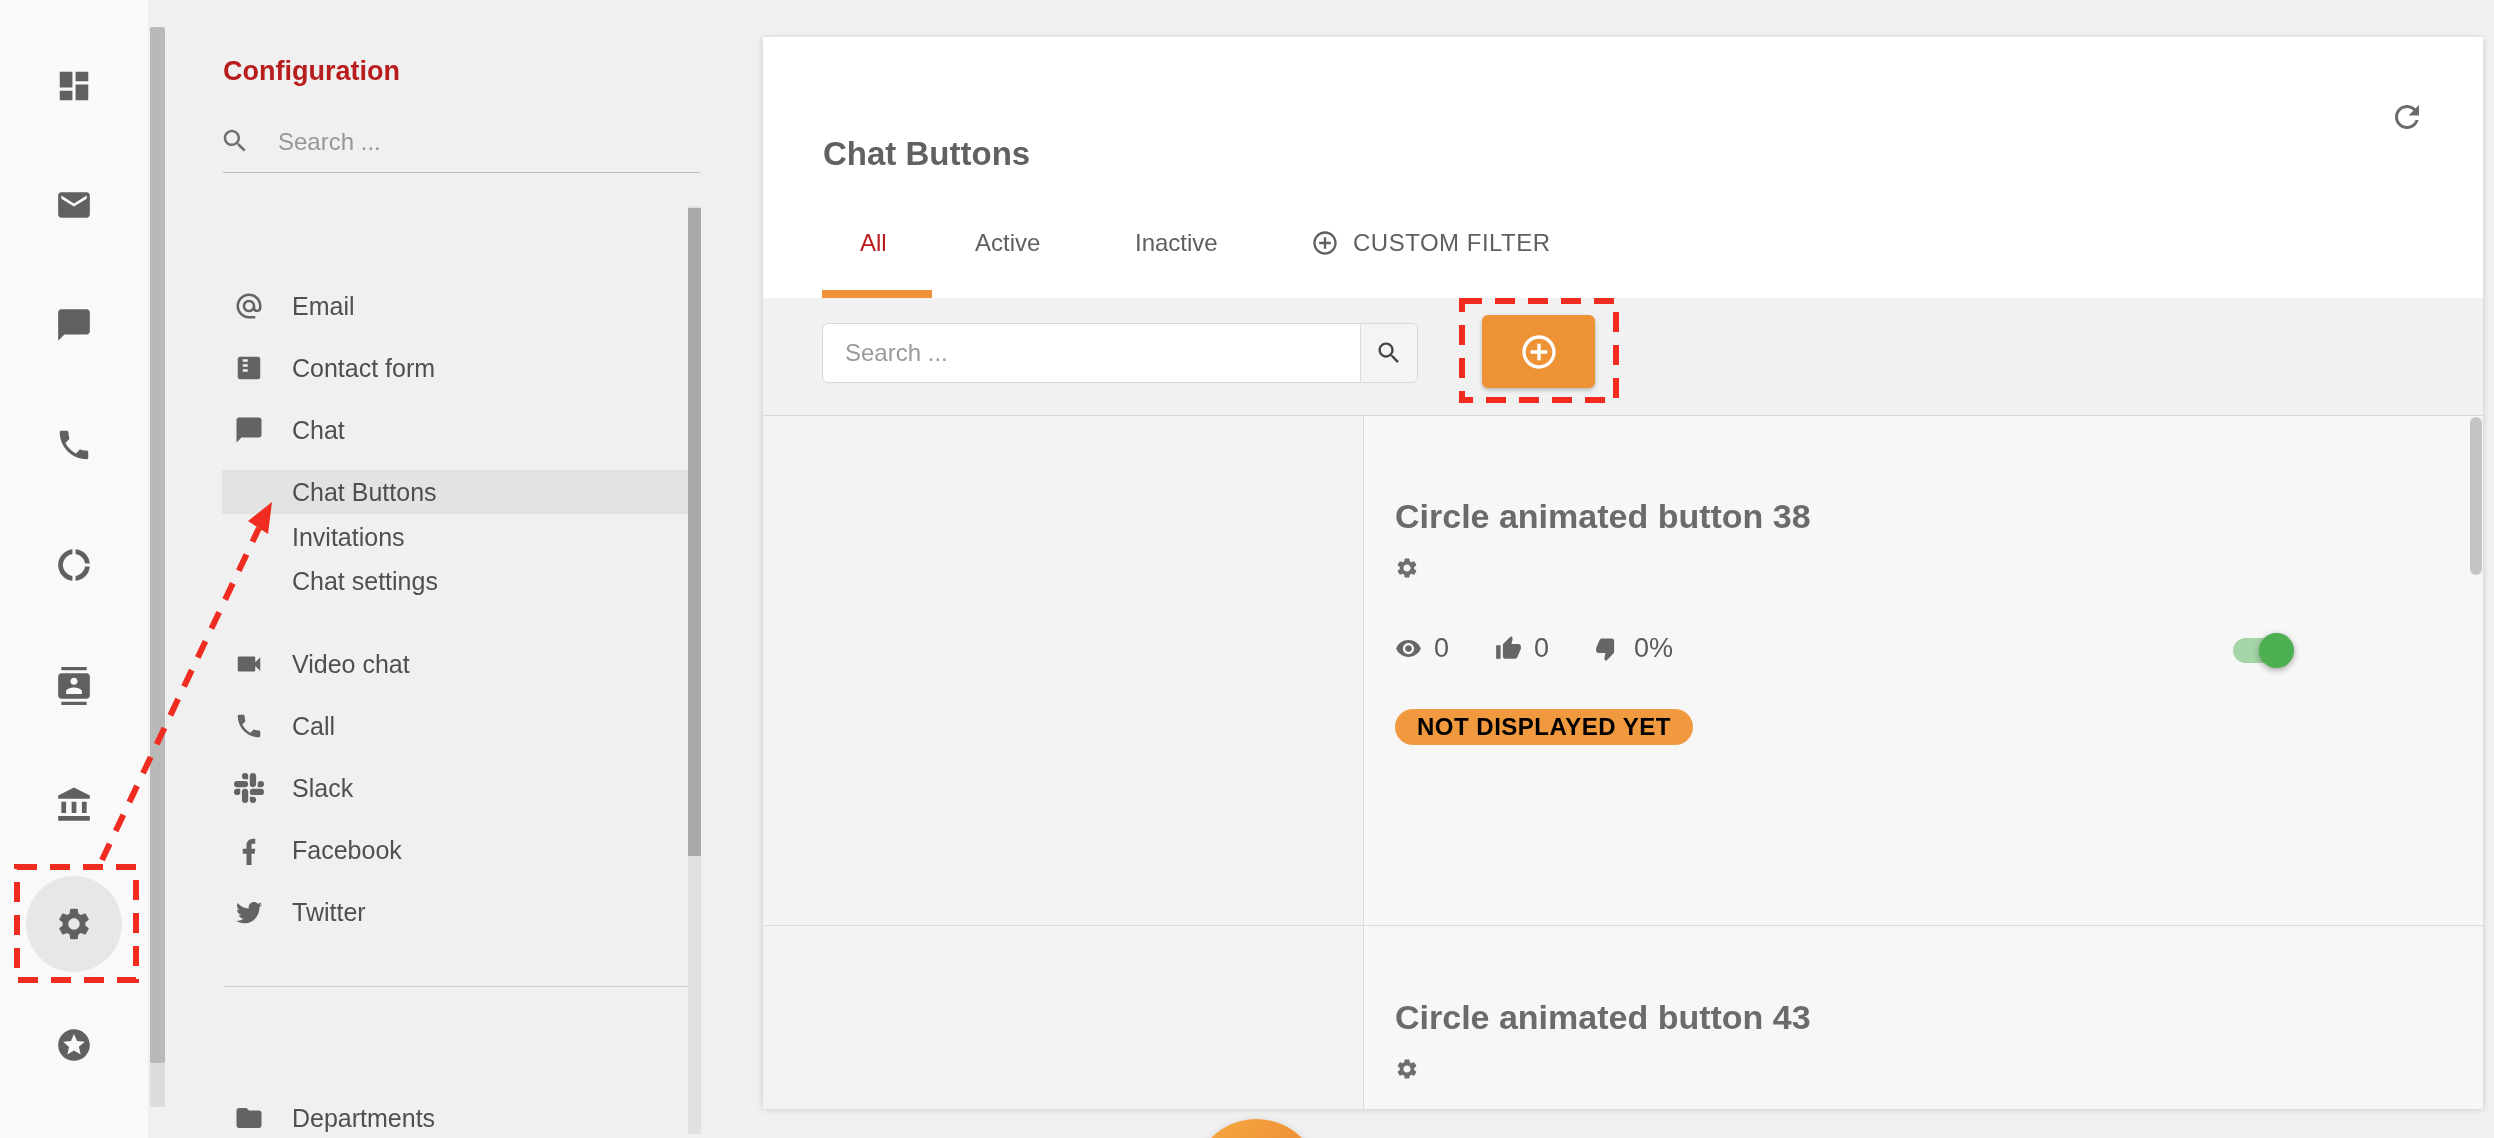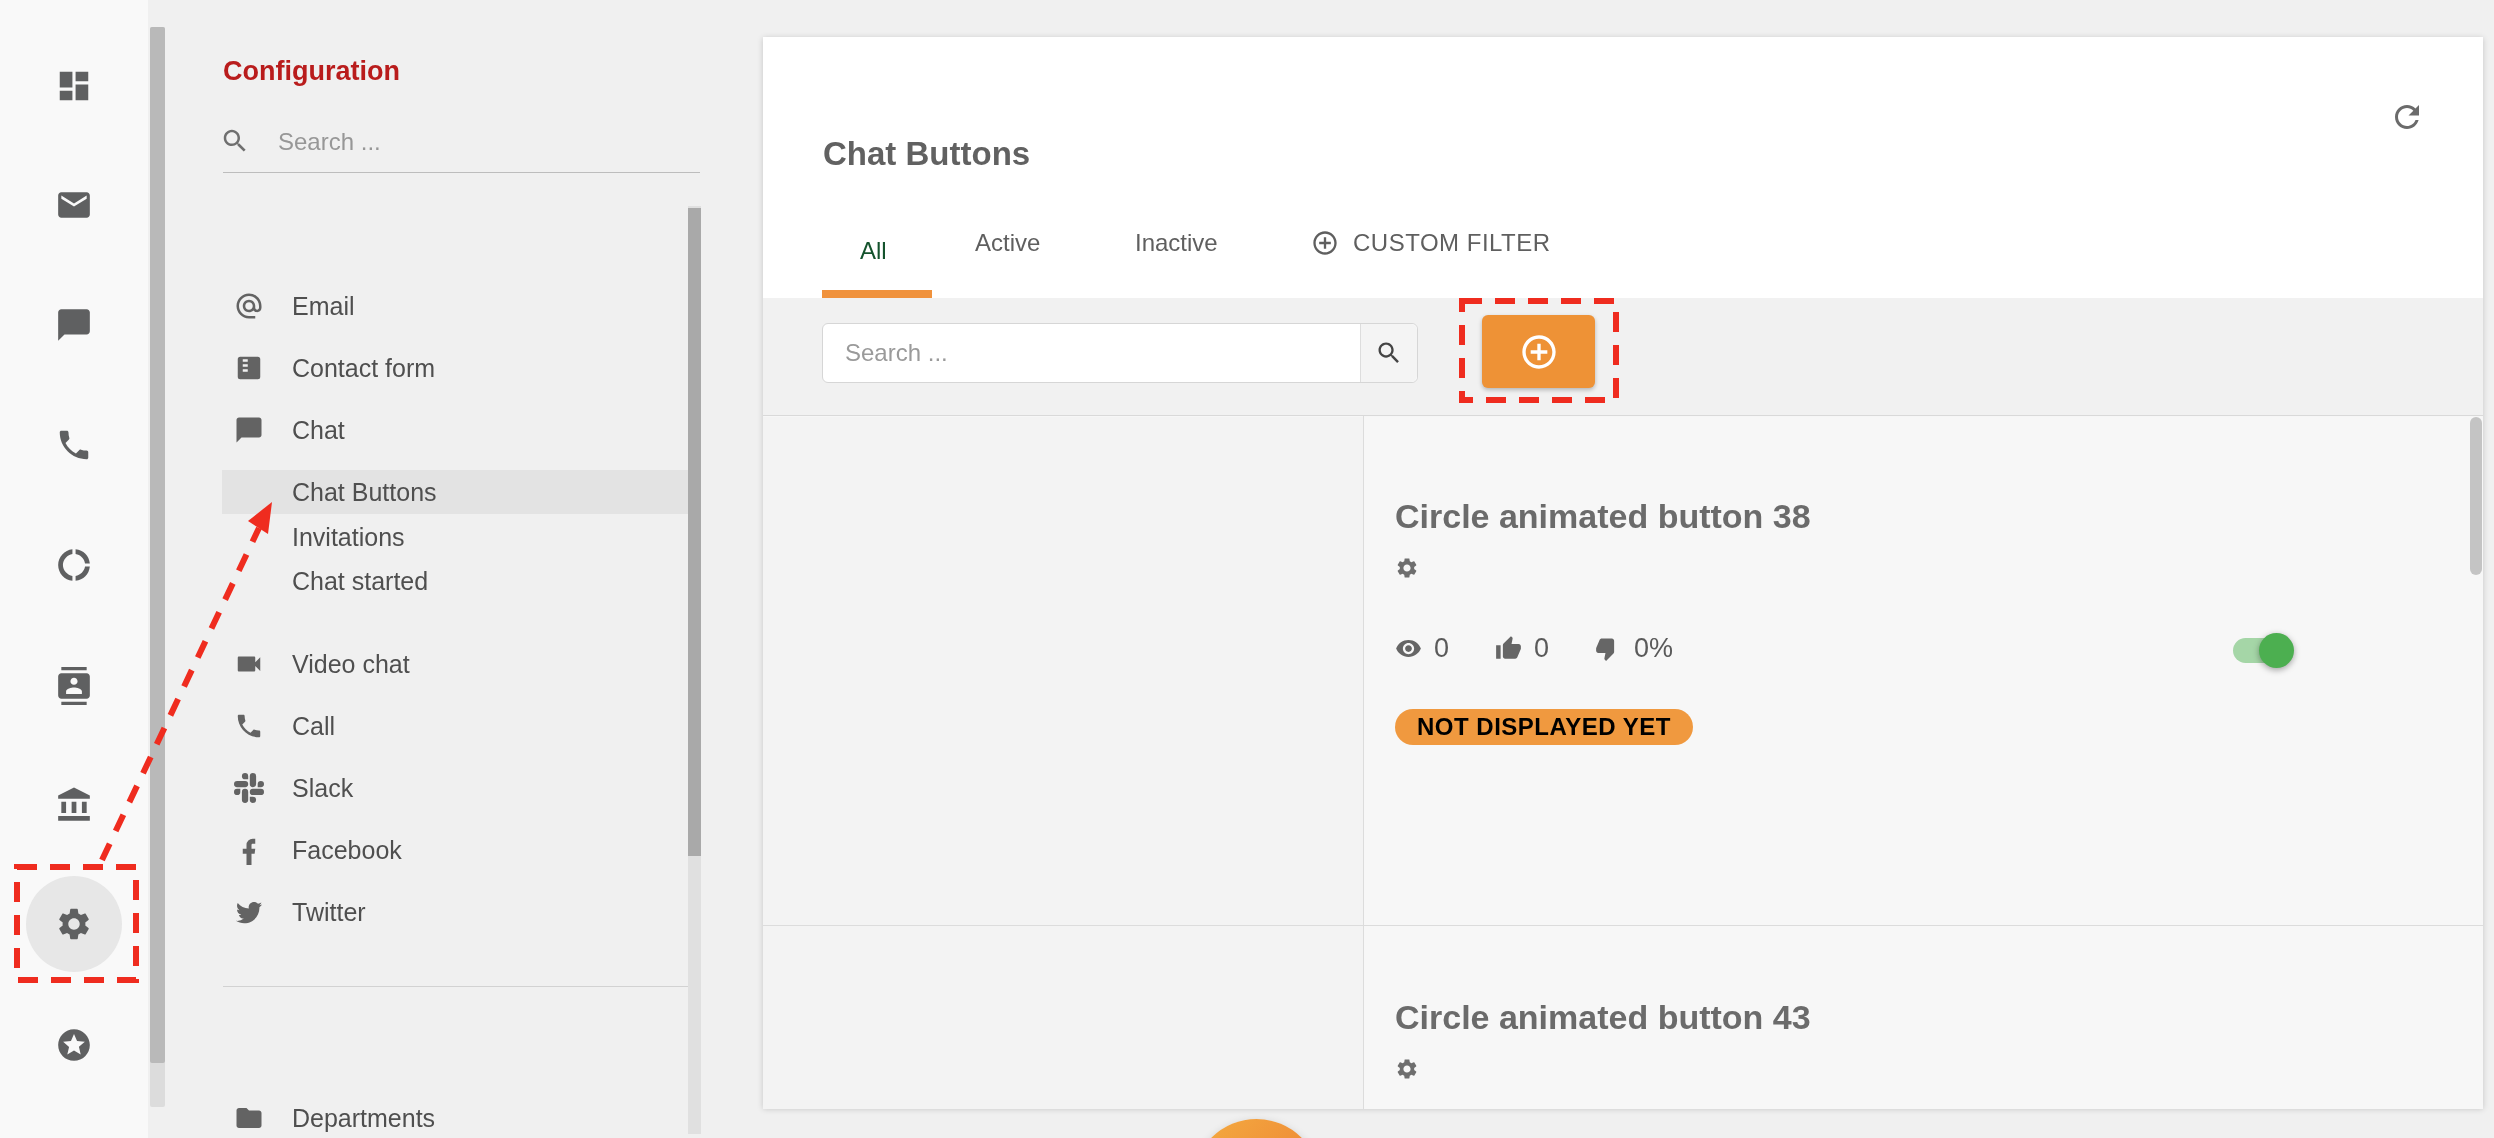--- a/index.html
+++ b/index.html
@@ -33,21 +33,21 @@
   #config-divider{left:57px;top:986px;width:477px;height:0;border-top:1px solid #d2d2d2;}
   #cfg-sb-track{left:522px;top:206px;width:13px;height:928px;background:#e0e0e0;}
   #cfg-sb-thumb{left:522px;top:208px;width:13px;height:648px;background:#a9a9a9;}
 
   
   #card{left:763px;top:37px;width:1720px;height:1071px;background:#f6f6f6;box-shadow:0 1px 6px rgba(0,0,0,.18);}
   #card-header{position:absolute;left:0;top:0;width:1720px;height:261px;background:#ffffff;}
   #main-title{position:absolute;left:60px;top:98px;font-size:33px;font-weight:700;color:#616161;}
   #refresh-btn{position:absolute;left:1626px;top:62px;width:36px;height:36px;color:#6b6b6b;cursor:pointer;}
   .tab{position:absolute;top:184px;height:44px;display:flex;align-items:center;font-size:24px;color:#5f5f5f;cursor:pointer;white-space:nowrap;}
-  .tab.active{color:#14532d;align-items:flex-end;}
+  .tab.active{color:#b91c1c;}
   #tab-all{left:97px;}
   #tab-active{left:212px;}
   #tab-inactive{left:372px;}
   #tab-custom{left:548px;letter-spacing:.5px;}
   #tab-custom .ticon{width:28px;height:28px;margin-right:14px;color:#5f5f5f;}
   #tab-underline{position:absolute;left:59px;top:253px;width:110px;height:8px;background:#f0923c;}
 
   #toolbar{position:absolute;left:0;top:261px;width:1720px;height:117px;background:#f1f1f1;}
   #searchgroup{position:absolute;left:59px;top:25px;width:594px;height:58px;background:#fff;border:1px solid #d6d6d6;border-radius:6px;display:flex;}
   #toolbar-search-input{flex:1;border:none;outline:none;background:transparent;padding:0 22px;font-size:24px;color:#555;font-family:"Liberation Sans",sans-serif;}
@@ -171,21 +171,21 @@
         </span>
       <span class="mlabel">Chat</span>
     </div>
     <div class="mitem active" style="top:470px">
       <span class="mlabel">Chat Buttons</span>
     </div>
     <div class="mitem" style="top:515px">
       <span class="mlabel">Invitations</span>
     </div>
     <div class="mitem" style="top:559px">
-      <span class="mlabel">Chat started</span>
+      <span class="mlabel">Chat settings</span>
     </div>
     <div class="mitem" style="top:642px">
       <span class="micon">
           <svg viewBox="0 0 24 24">
             <path d="M17 10.5V7c0-.55-.45-1-1-1H4c-.55 0-1 .45-1 1v10c0 .55.45 1 1 1h12c.55 0 1-.45 1-1v-3.5l4 4v-11l-4 4z"></path>
           </svg>
         </span>
       <span class="mlabel">Video chat</span>
     </div>
     <div class="mitem" style="top:704px">

